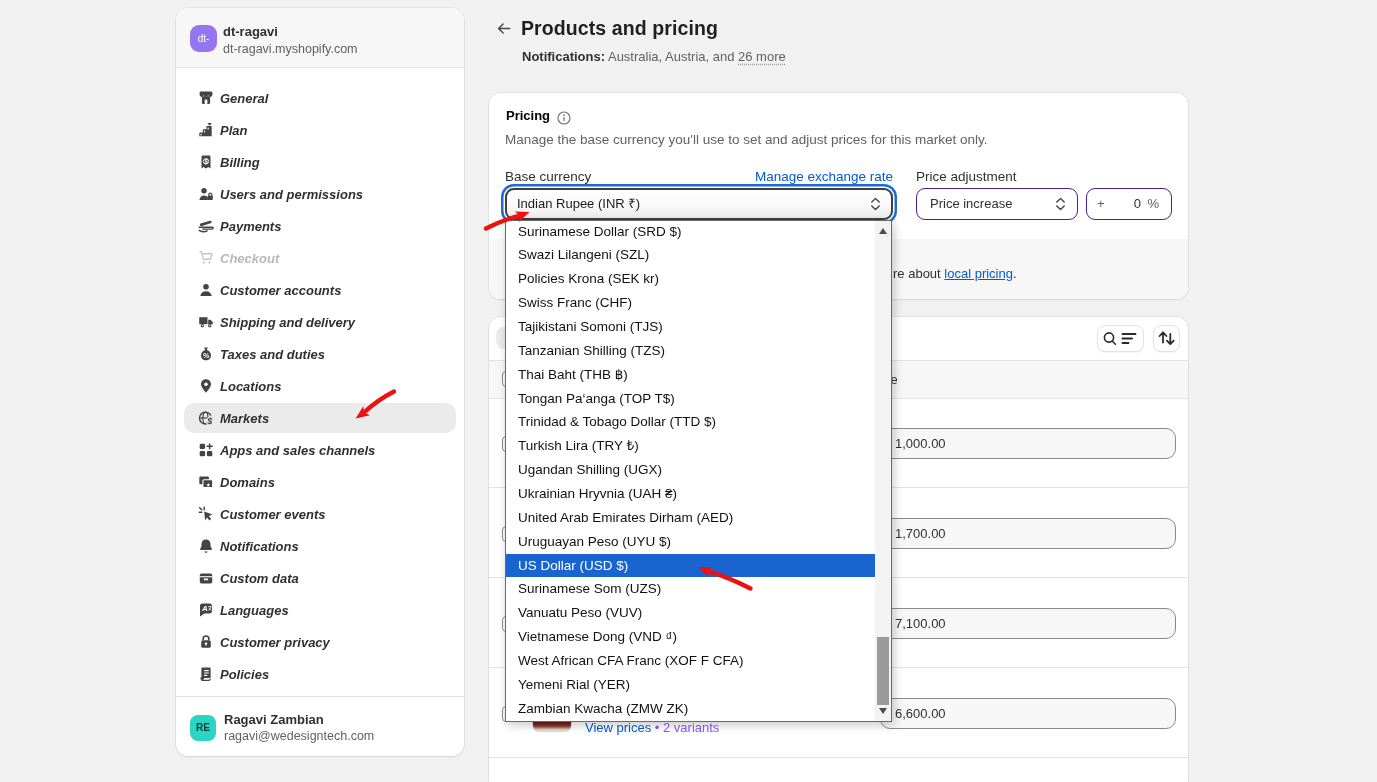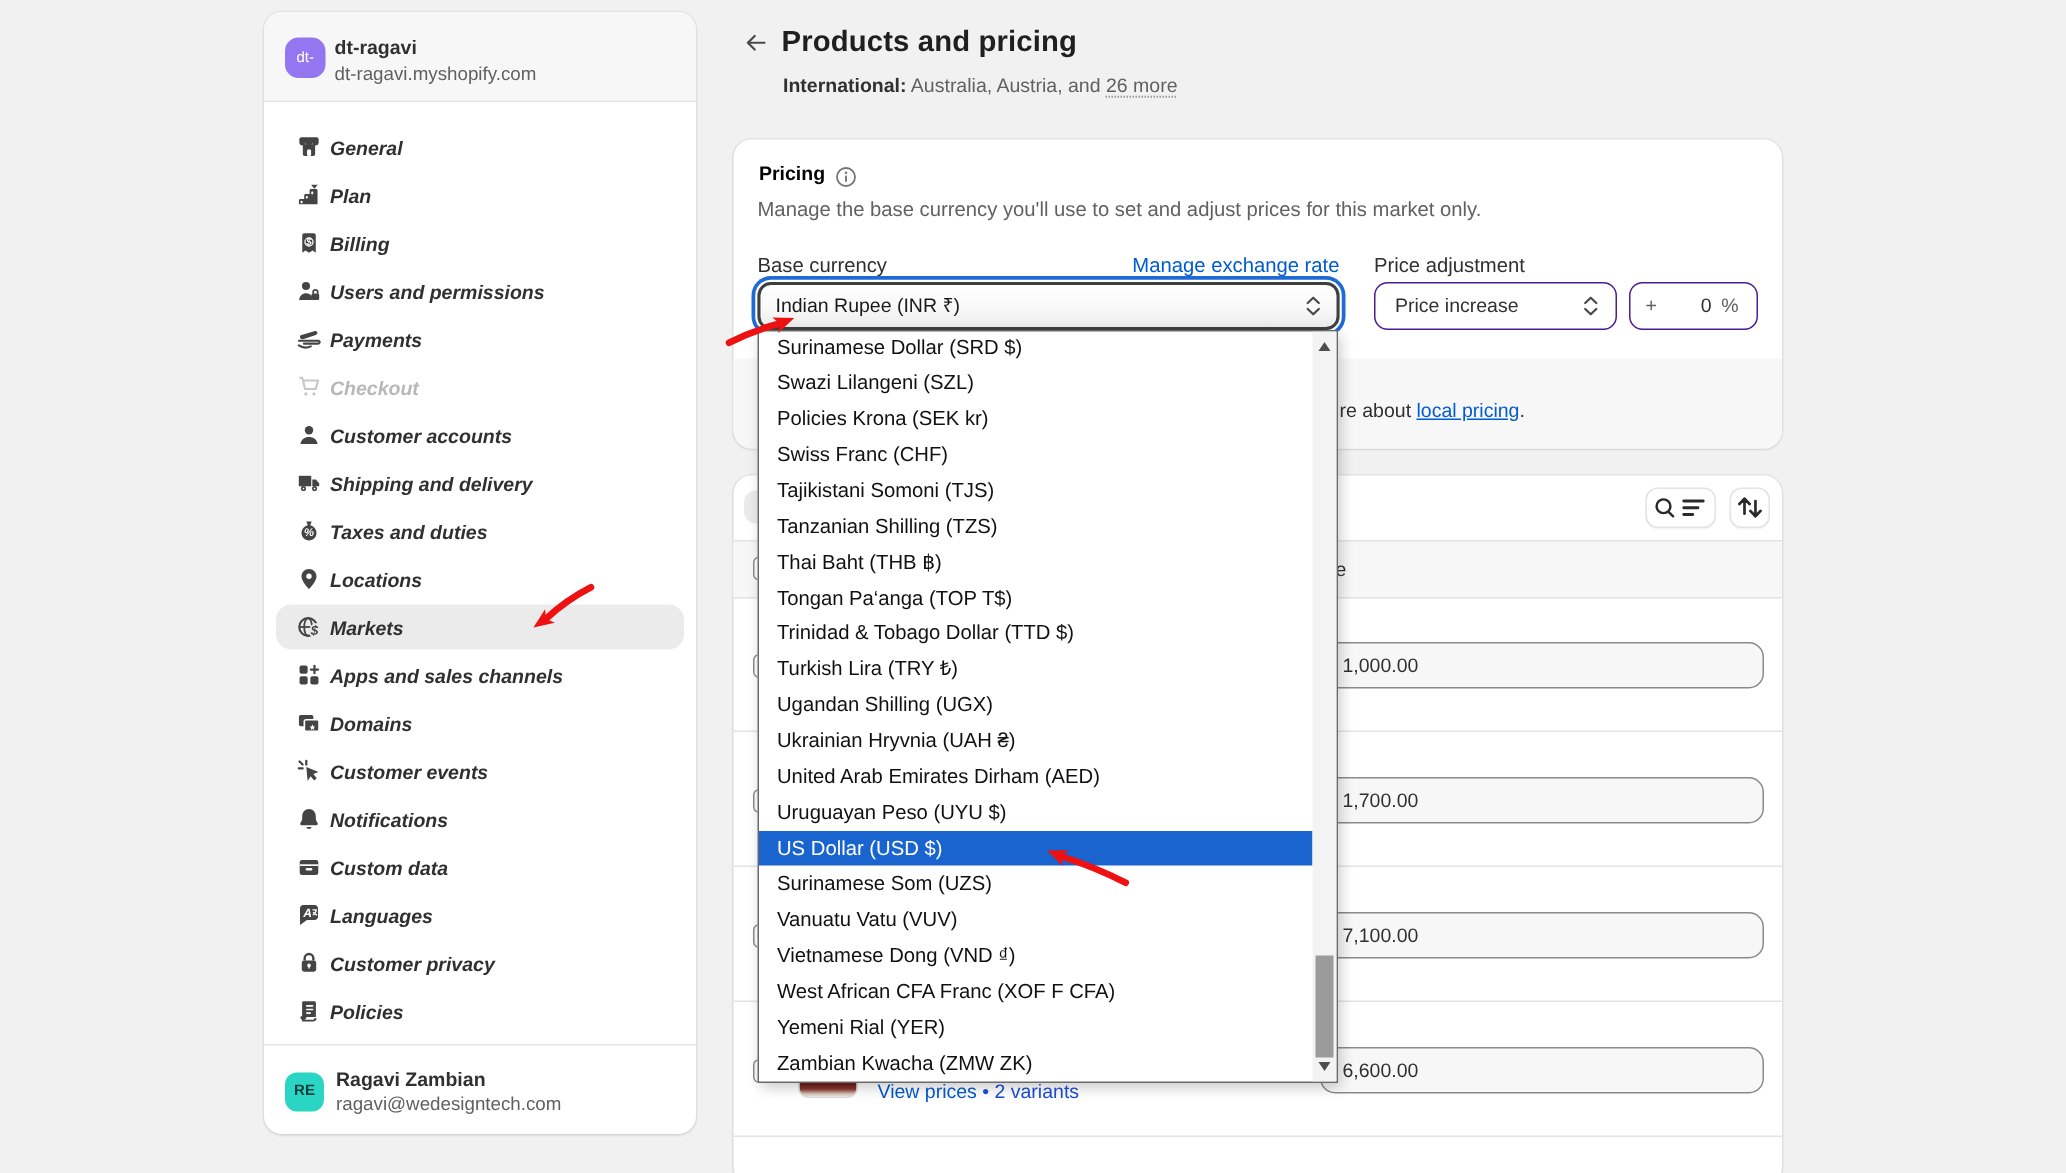--- a/index.html
+++ b/index.html
@@ -161,21 +161,21 @@
     <div class="av">RE</div>
     <div class="nm">Ragavi Zambian</div>
     <div class="dm">ragavi@wedesigntech.com</div>
   </div>
 </div>
 
 <svg id="backarrow" width="14" height="13" viewBox="0 0 16 14">
     <path d="M14.5 7H2.2M7 1.8L1.8 7 7 12.2" fill="none" stroke="#4a4a4a" stroke-width="1.7" stroke-linecap="round" stroke-linejoin="round"></path>
   </svg>
 <div id="title">Products and pricing</div>
-<div id="subtitle"><b>International:</b> Australia, Austria, and <span class="dot">26 more</span></div>
+<div id="subtitle"><b>Notifications:</b> Australia, Austria, and <span class="dot">26 more</span></div>
 
 <div id="card1">
   <div class="hd">Pricing</div>
   <svg style="position:absolute;left:68px;top:18px" width="14" height="14" viewBox="0 0 14 14">
       <circle cx="7" cy="7" r="6" fill="none" stroke="#757575" stroke-width="1.2"></circle>
       <rect x="6.35" y="6" width="1.3" height="4.2" rx="0.6" fill="#757575"></rect>
       <circle cx="7" cy="4.2" r="0.85" fill="#757575"></circle>
     </svg>
   <div class="desc">Manage the base currency you'll use to set and adjust prices for this market only.</div>
   <div class="lbl" style="left:16px; top:76px;">Base currency</div>
@@ -224,21 +224,21 @@
   </div>
   <div class="rowline" style="top:170px;"></div>
   <div class="rowline" style="top:260px;"></div>
   <div class="rowline" style="top:350px;"></div>
   <div class="rowline" style="top:440px;"></div>
   <div class="cb" style="left:13px; top:119px;"></div>
   <div class="cb" style="left:13px; top:209px;"></div>
   <div class="cb" style="left:13px; top:299px;"></div>
   <div class="cb" style="left:13px; top:389px;"></div>
   <div style="position:absolute;left:43px;top:375px;width:40px;height:40px;border-radius:7px;border:1px solid #dcdcdc;background:linear-gradient(180deg,#5e1717 0%,#6e1b1b 78%,#8a3a30 87%,#d9cdc0 96%,#e9e2d8 100%);"></div>
-  <div style="position:absolute;left:96px;top:403px;font-size:13px;"><a class="link" href="#">View prices</a><span style="color:#1d4ed8;"> • 2 variants</span></div>
+  <div style="position:absolute;left:96px;top:403px;font-size:13px;"><a class="link" href="#">View prices</a><span style="color:#8b5cf6;"> • 2 variants</span></div>
   <div class="pinput" style="top:111px;">1,000.00</div>
   <div class="pinput" style="top:201px;">1,700.00</div>
   <div class="pinput" style="top:291px;">7,100.00</div>
   <div class="pinput" style="top:381px;">6,600.00</div>
 </div>
 
 <div id="popup" style="position:absolute;left:505px;top:220px;width:387px;height:502px;background:#fff;border:1px solid #696969;box-shadow:2px 3px 9px rgba(0,0,0,0.22);overflow:hidden;">
   <div id="items" style="position:absolute;left:0;top:-1.5px;width:369px;">
     <div class="it">Surinamese Dollar (SRD $)</div>
     <div class="it">Swazi Lilangeni (SZL)</div>
@@ -249,21 +249,21 @@
     <div class="it">Thai Baht (THB ฿)</div>
     <div class="it">Tongan Pa‘anga (TOP T$)</div>
     <div class="it">Trinidad &amp; Tobago Dollar (TTD $)</div>
     <div class="it">Turkish Lira (TRY ₺)</div>
     <div class="it">Ugandan Shilling (UGX)</div>
     <div class="it">Ukrainian Hryvnia (UAH ₴)</div>
     <div class="it">United Arab Emirates Dirham (AED)</div>
     <div class="it">Uruguayan Peso (UYU $)</div>
     <div class="it sel">US Dollar (USD $)</div>
     <div class="it">Surinamese Som (UZS)</div>
-    <div class="it">Vanuatu Vatu (VUV)</div>
+    <div class="it">Vanuatu Peso (VUV)</div>
     <div class="it">Vietnamese Dong (VND ₫)</div>
     <div class="it">West African CFA Franc (XOF F CFA)</div>
     <div class="it">Yemeni Rial (YER)</div>
     <div class="it">Zambian Kwacha (ZMW ZK)</div>
   </div>
   <div id="sbar" style="position:absolute;right:0;top:0;width:16px;height:500px;background:#f3f3f3;">
     <div style="position:absolute;left:3.5px;top:7px;width:0;height:0;border-left:4.5px solid transparent;border-right:4.5px solid transparent;border-bottom:6px solid #4d4d4d;"></div>
     <div style="position:absolute;left:2px;top:416px;width:12px;height:68px;background:#9b9b9b;"></div>
     <div style="position:absolute;left:3.5px;bottom:7px;width:0;height:0;border-left:4.5px solid transparent;border-right:4.5px solid transparent;border-top:6px solid #4d4d4d;"></div>
   </div>

